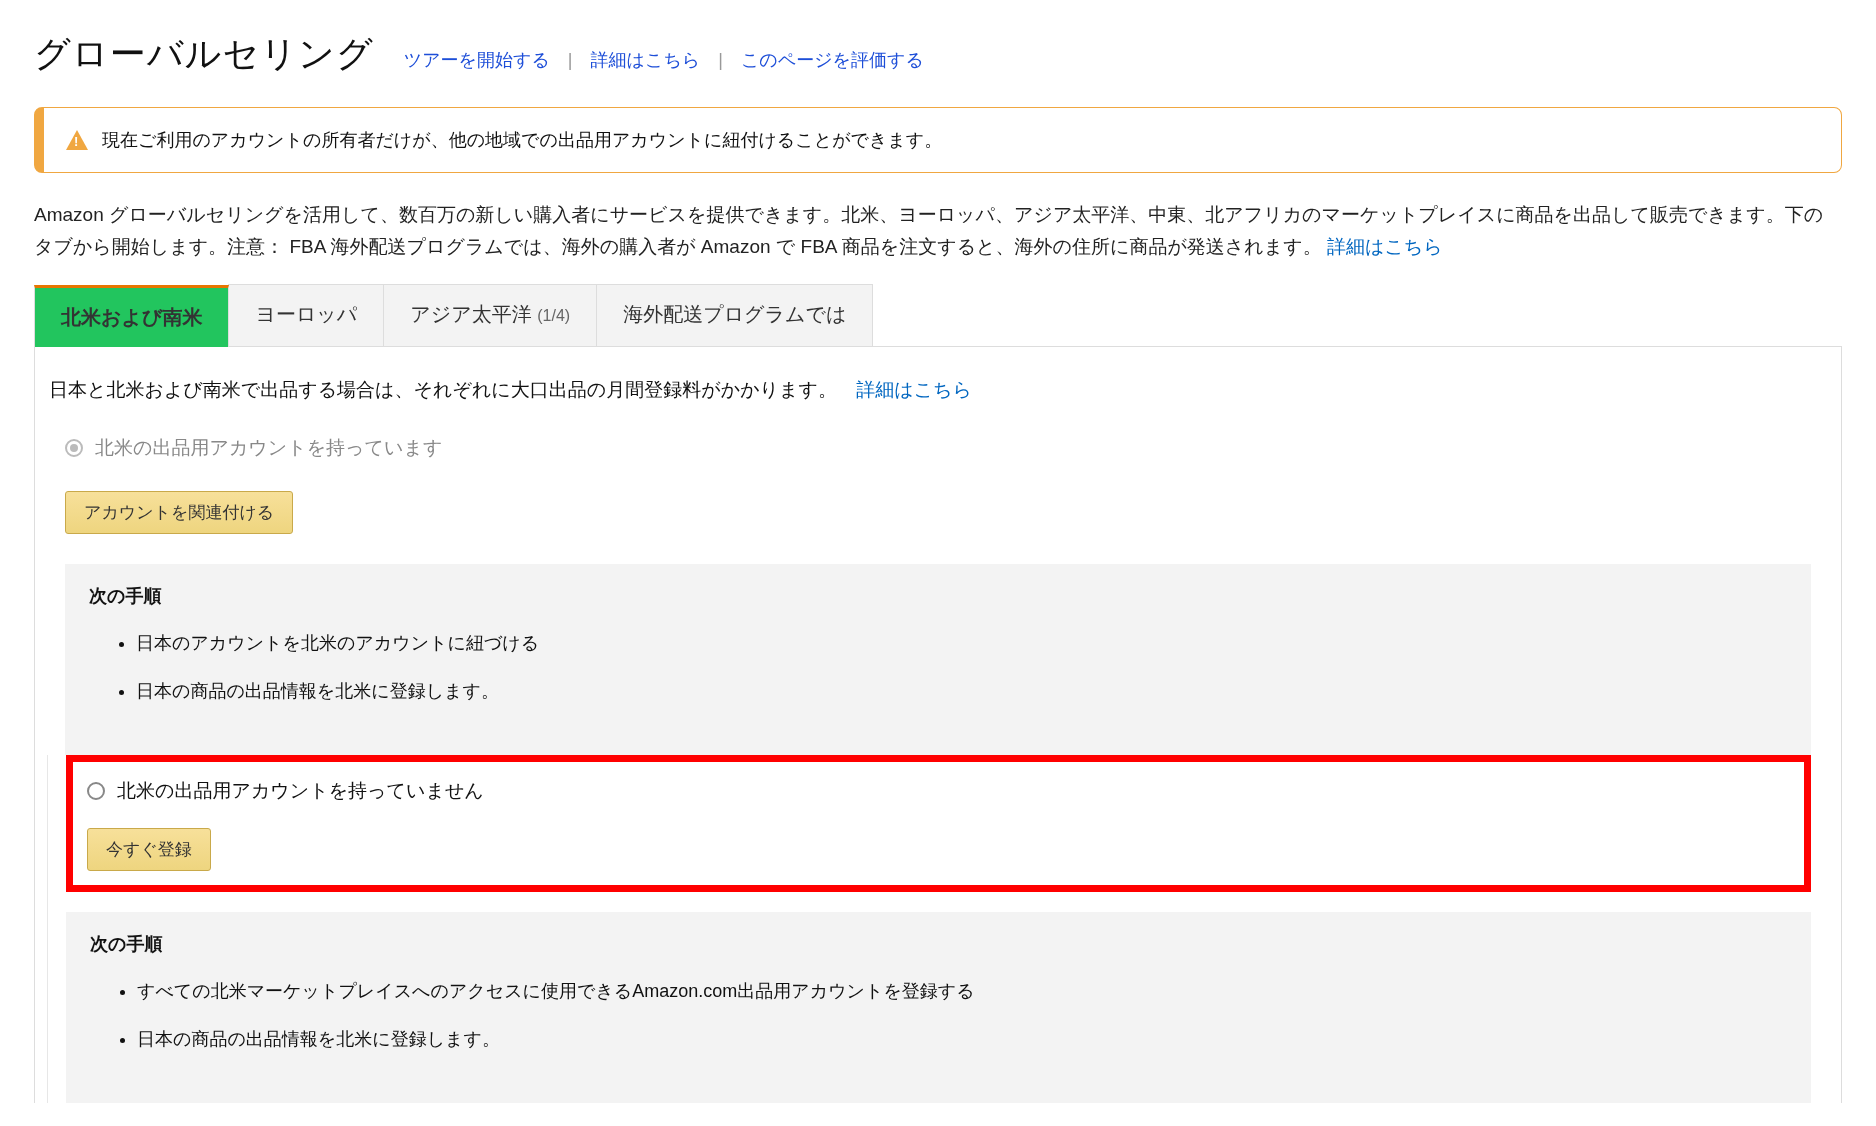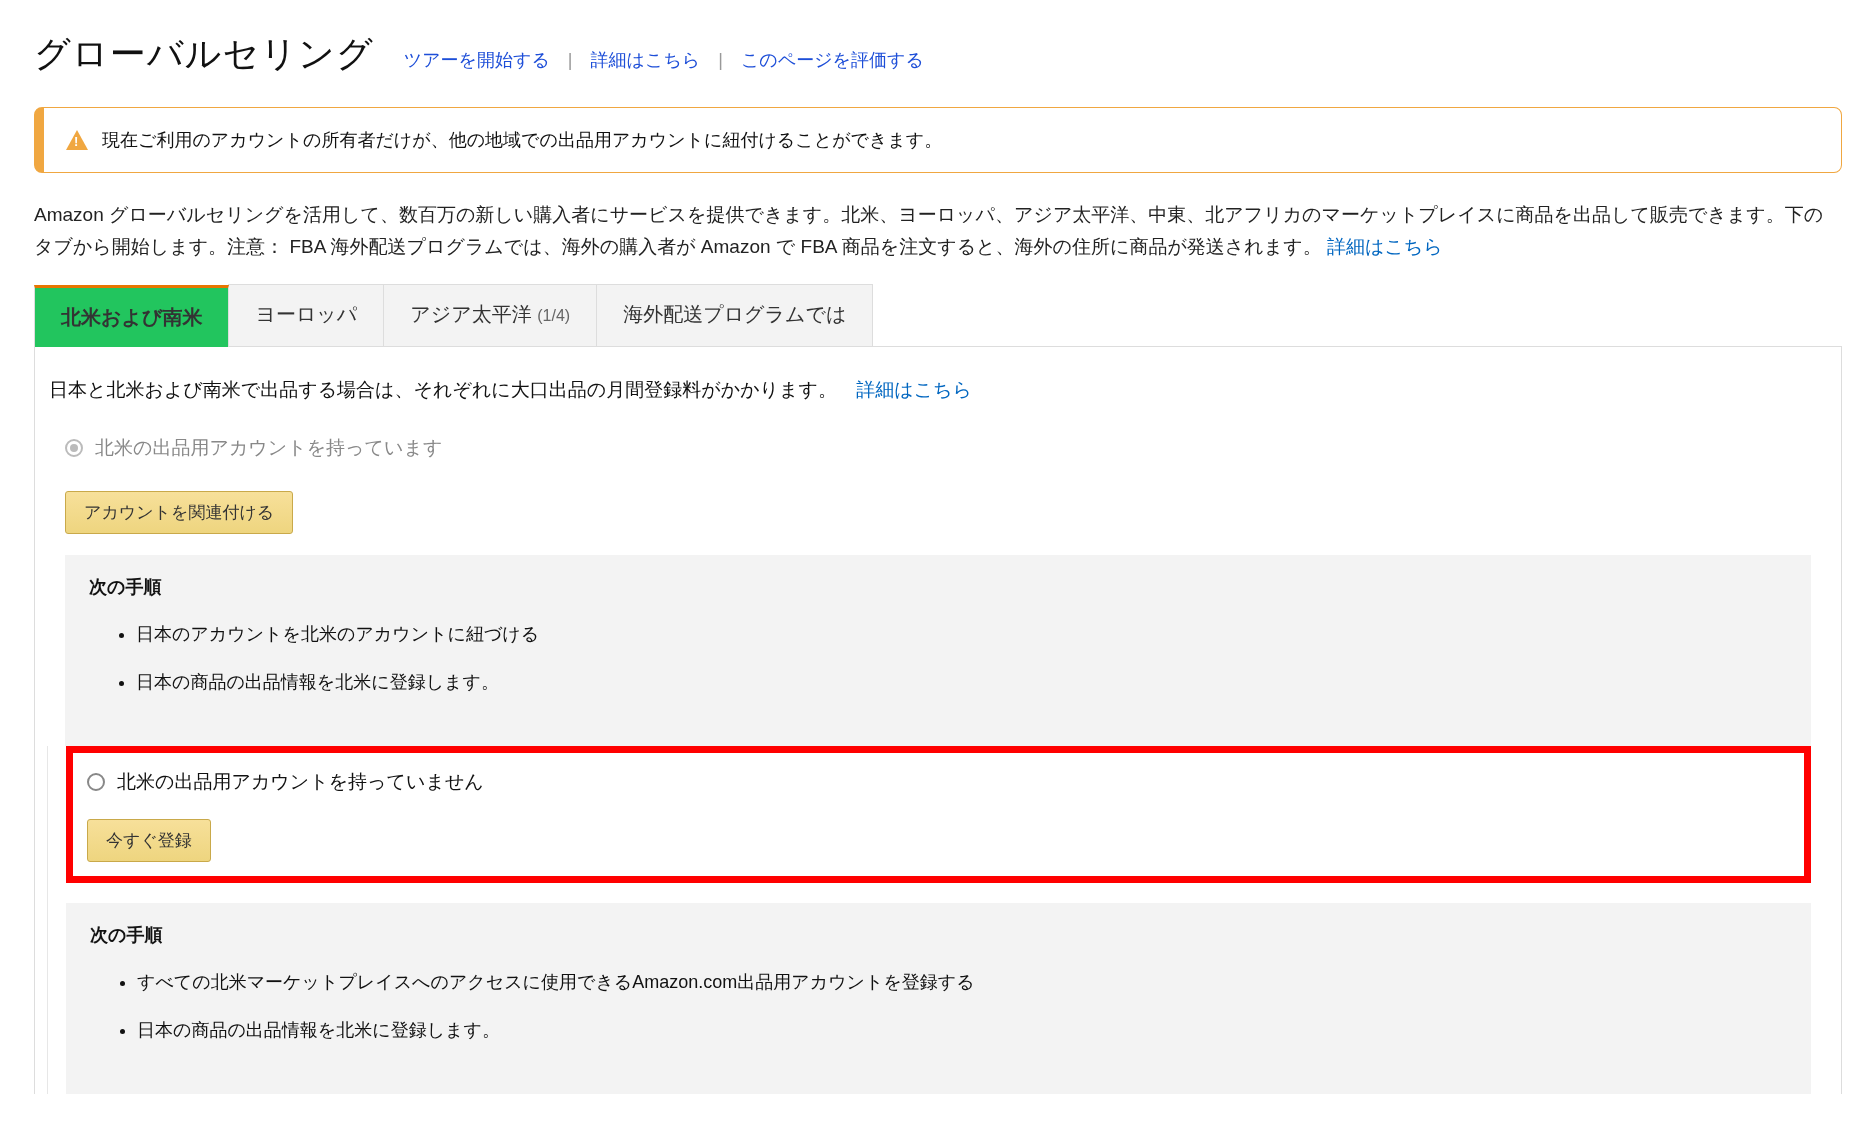--- a/index.html
+++ b/index.html
@@ -164,21 +164,21 @@
     .option-label.disabled { color: #888; }
     .btn {
       display: inline-block;
       background: linear-gradient(#f7e09a, #eed57f);
       border: 1px solid #c9a94a;
       border-radius: 3px;
       padding: 9px 18px;
       font-size: 17px;
       color: #333;
       cursor: pointer;
-      margin-bottom: 21px;
+      margin-bottom: 30px;
     }
     .highlight-box {
       border: 7px solid #ff0000;
       padding: 12px 14px 6px 14px;
       margin-bottom: 20px;
     }
     .highlight-box .option-row { margin-bottom: 20px; }
     .highlight-box .btn { margin-bottom: 8px; }
     .steps-box {
       background: #f3f3f3;

